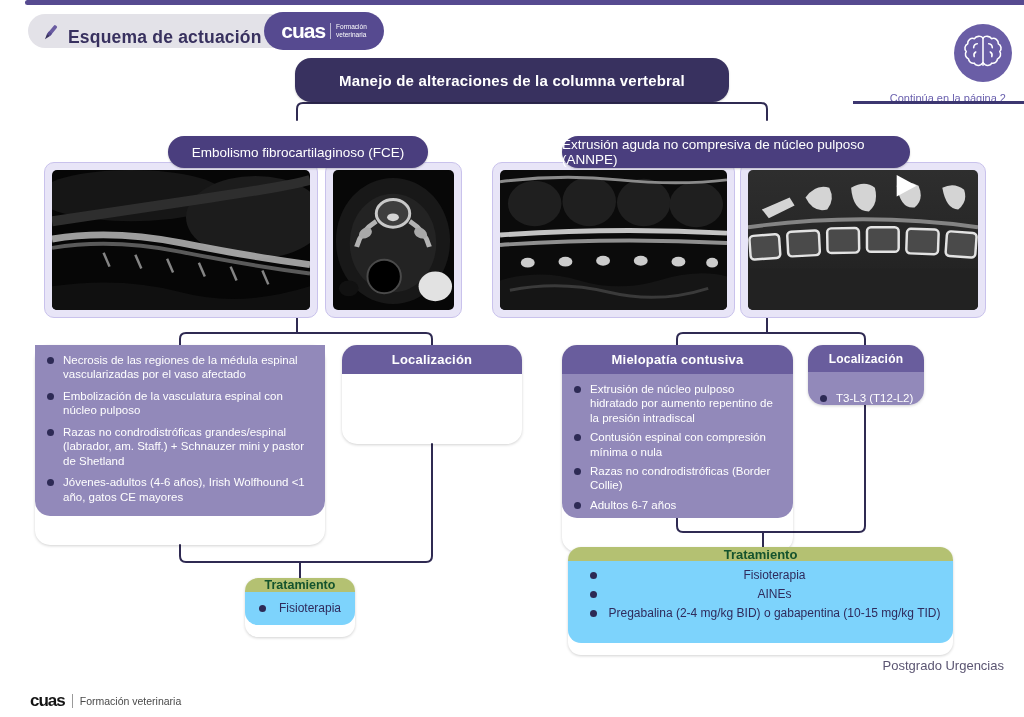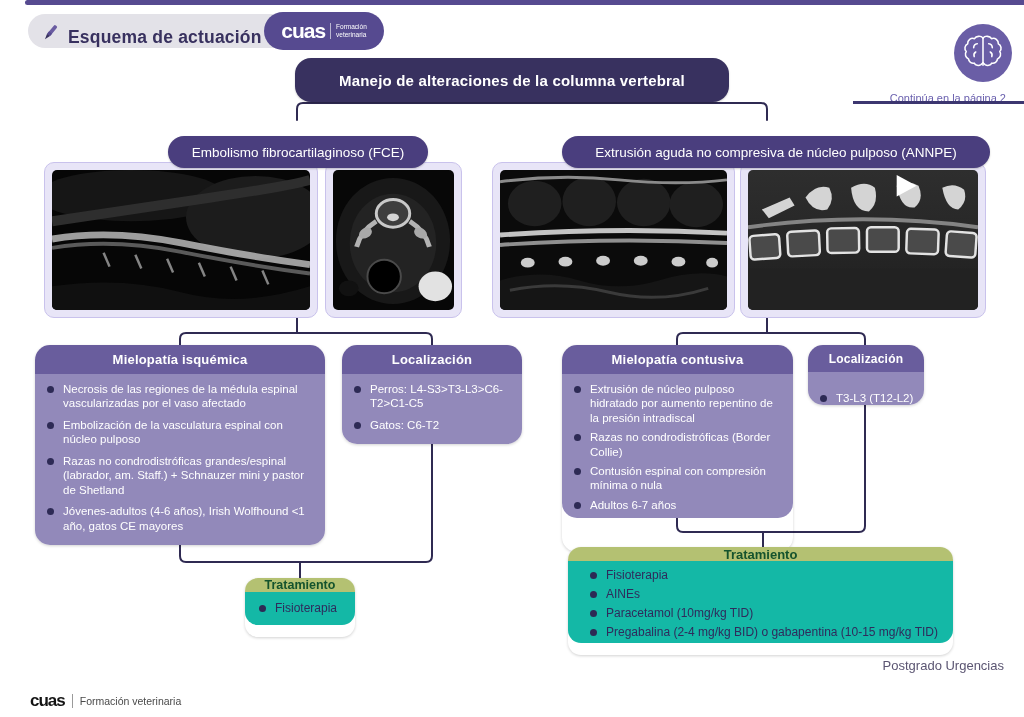--- a/index.html
+++ b/index.html
@@ -23,21 +23,21 @@
         display:flex;align-items:center;justify-content:center;color:#fff;font-size:15px;font-weight:600;
         letter-spacing:.2px;z-index:2;box-shadow:0 1px 2px rgba(0,0,0,.2);}
   .continua{position:absolute;left:840px;top:86px;width:166px;text-align:right;font-size:11px;color:#6a60ae;z-index:2;margin-top:6px;}
   .continua-line{position:absolute;left:853px;top:101px;width:171px;height:3px;background:#3c3670;z-index:2;}
 
   
   .branch-pill{position:absolute;top:120px;height:32px;background:#4a3e7e;border-radius:16px;color:#fff;
         font-size:13.5px;display:flex;align-items:center;justify-content:center;z-index:2;
         box-shadow:0 1px 2px rgba(0,0,0,.2);margin-top:16px;}
   .bp-left{left:168px;width:260px;}
-  .bp-right{left:562px;width:428px;}
+  .bp-right{left:562px;width:348px;}
 
   
   .connectors{position:absolute;left:0;top:0;z-index:0;}
   .connectors path{stroke:#2f2a52;stroke-width:2;fill:none;stroke-linecap:round;}
 
   
   .imgcard{position:absolute;top:162px;height:156px;background:#e8e5f7;border:1px solid #c9c2ec;border-radius:10px;
         box-sizing:border-box;padding:7px;z-index:1;}
   .imgcard svg{display:block;width:100%;height:100%;border-radius:5px;}
 
@@ -48,21 +48,21 @@
   .ibox-body{background:#9289ba;border-radius:0 0 15px 15px;padding:8px 10px 6px 12px;box-sizing:border-box;}
   .bullets{list-style:none;margin:0;padding:0;}
   .bullets li{position:relative;padding-left:16px;color:#fff;font-size:11.5px;line-height:1.26;margin-bottom:7px;}
   .bullets li::before{content:"";position:absolute;left:0;top:4px;width:7px;height:7px;border-radius:50%;background:#2d2a55;}
   .ibox.tight .bullets li{margin-bottom:5px;line-height:1.25;}
 
   
   .tbox{position:absolute;border-radius:13px;z-index:2;box-shadow:0 1px 3px rgba(0,0,0,.18);}
   .tbox-head{height:14px;background:#b4c172;border-radius:13px 13px 0 0;display:flex;align-items:center;
         justify-content:center;color:#14532d;font-size:13px;font-weight:600;}
-  .tbox-body{background:#14b8a6;border-radius:0 0 13px 13px;padding:7px 10px 20px 14px;box-sizing:border-box;}
+  .tbox-body{background:#7dd3fc;border-radius:0 0 13px 13px;padding:7px 10px 20px 14px;box-sizing:border-box;text-align:center;}
   .tbox .bullets li{color:#2f2b5c;font-size:12px;margin-bottom:4px;}
   .tbox .bullets li::before{top:4px;}
 
   
   .footer-left{position:absolute;left:30px;top:691px;display:flex;align-items:center;z-index:2;}
   .footer-left .brand{font-size:17px;font-weight:bold;color:#141414;letter-spacing:-1px;}
   .footer-left .sep{width:1px;height:14px;background:#9a9a9a;margin:0 7px;}
   .footer-left .tag{font-size:10.5px;color:#4a4a4a;}
   .footer-right{position:absolute;right:20px;top:658px;font-size:13px;color:#5b5572;z-index:2;}
 </style>
@@ -220,48 +220,41 @@
         <rect x="120" y="58" width="32" height="25" rx="4"></rect>
         <rect x="160" y="60" width="32" height="25" rx="4" transform="rotate(2 176 72)"></rect>
         <rect x="200" y="63" width="30" height="25" rx="4" transform="rotate(4 215 75)"></rect>
       </g>
       <rect y="100" width="232" height="42" fill="#222222"></rect>
       <path d="M150 5 L150 27 L170 16 Z" fill="#ffffff"></path>
     </svg>
   </div>
 
   <div class="ibox" style="left:35px;top:345px;width:290px;height:200px;">
-    <div class="ibox-head">Mielopatía isquémica</div>
     <div class="ibox-body" style="height:171px;">
       <ul class="bullets">
         <li>Necrosis de las regiones de la médula espinal vascularizadas por el vaso afectado</li>
         <li>Embolización de la vasculatura espinal con núcleo pulposo</li>
         <li>Razas no condrodistróficas grandes/espinal (labrador, am. Staff.) + Schnauzer mini y pastor de Shetland</li>
         <li>Jóvenes-adultos (4-6 años), Irish Wolfhound &lt;1 año, gatos CE mayores</li>
       </ul>
     </div>
   </div>
 
   <div class="ibox" style="left:342px;top:345px;width:180px;height:99px;">
     <div class="ibox-head">Localización</div>
-    <div class="ibox-body" style="height:70px;">
-      <ul class="bullets">
-        <li>Perros: L4-S3&gt;T3-L3&gt;C6-T2&gt;C1-C5</li>
-        <li>Gatos: C6-T2</li>
-      </ul>
-    </div>
   </div>
 
   <div class="ibox tight" style="left:562px;top:345px;width:231px;height:207px;">
     <div class="ibox-head">Mielopatía contusiva</div>
     <div class="ibox-body" style="height:144px;">
       <ul class="bullets">
         <li>Extrusión de núcleo pulposo hidratado por aumento repentino de la presión intradiscal</li>
+        <li>Contusión espinal con compresión mínima o nula</li>
         <li>Razas no condrodistróficas (Border Collie)</li>
-        <li>Contusión espinal con compresión mínima o nula</li>
         <li>Adultos 6-7 años</li>
       </ul>
     </div>
   </div>
 
   <div class="ibox" style="left:808px;top:345px;width:116px;height:60px;">
     <div class="ibox-head" style="height:27px;font-size:12px;">Localización</div>
     <div class="ibox-body" style="height:33px;padding-top:19px;">
       <ul class="bullets">
         <li style="font-size:11.5px;">T3-L3 (T12-L2)</li>
@@ -277,21 +270,20 @@
       </ul>
     </div>
   </div>
 
   <div class="tbox" style="left:568px;top:547px;width:385px;height:108px;">
     <div class="tbox-head">Tratamiento</div>
     <div class="tbox-body" style="height:82px;padding-left:22px;">
       <ul class="bullets">
         <li>Fisioterapia</li>
         <li>AINEs</li>
-        <li>Paracetamol (10mg/kg TID)</li>
         <li>Pregabalina (2-4 mg/kg BID) o gabapentina (10-15 mg/kg TID)</li>
       </ul>
     </div>
   </div>
 
   <div class="footer-left">
     <span class="brand">cuas</span>
     <span class="sep"></span>
     <span class="tag">Formación veterinaria</span>
   </div>

